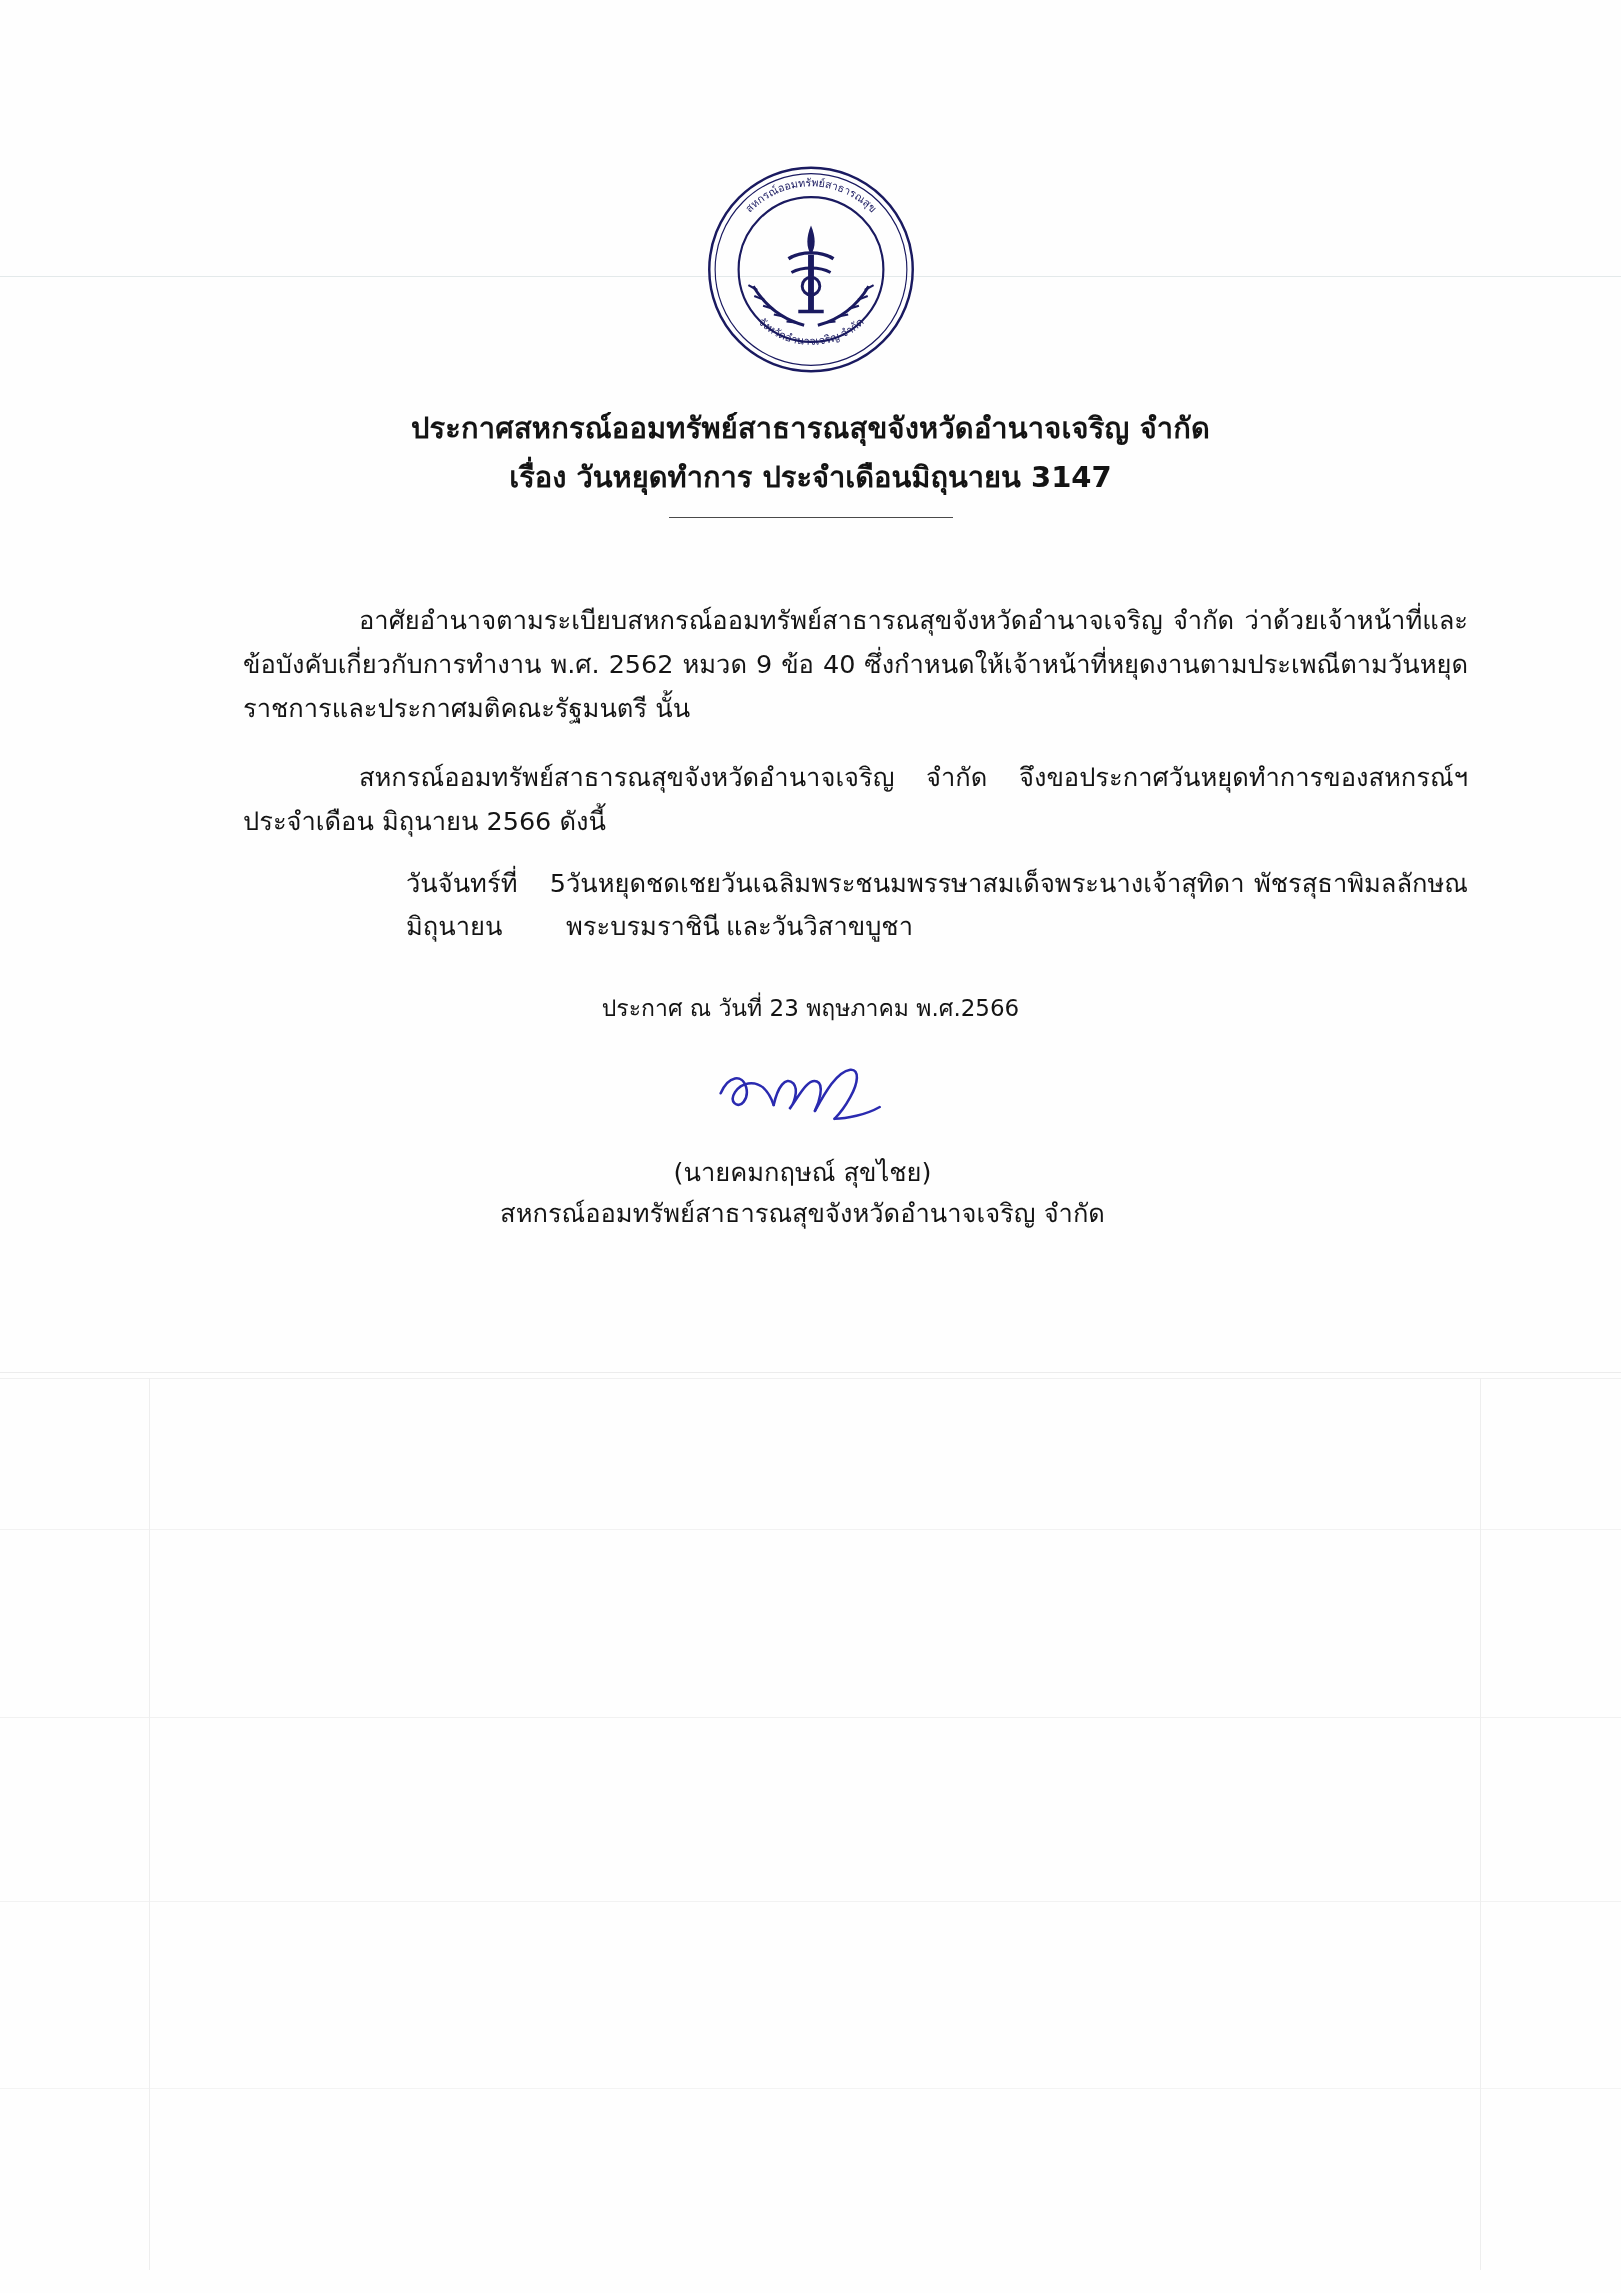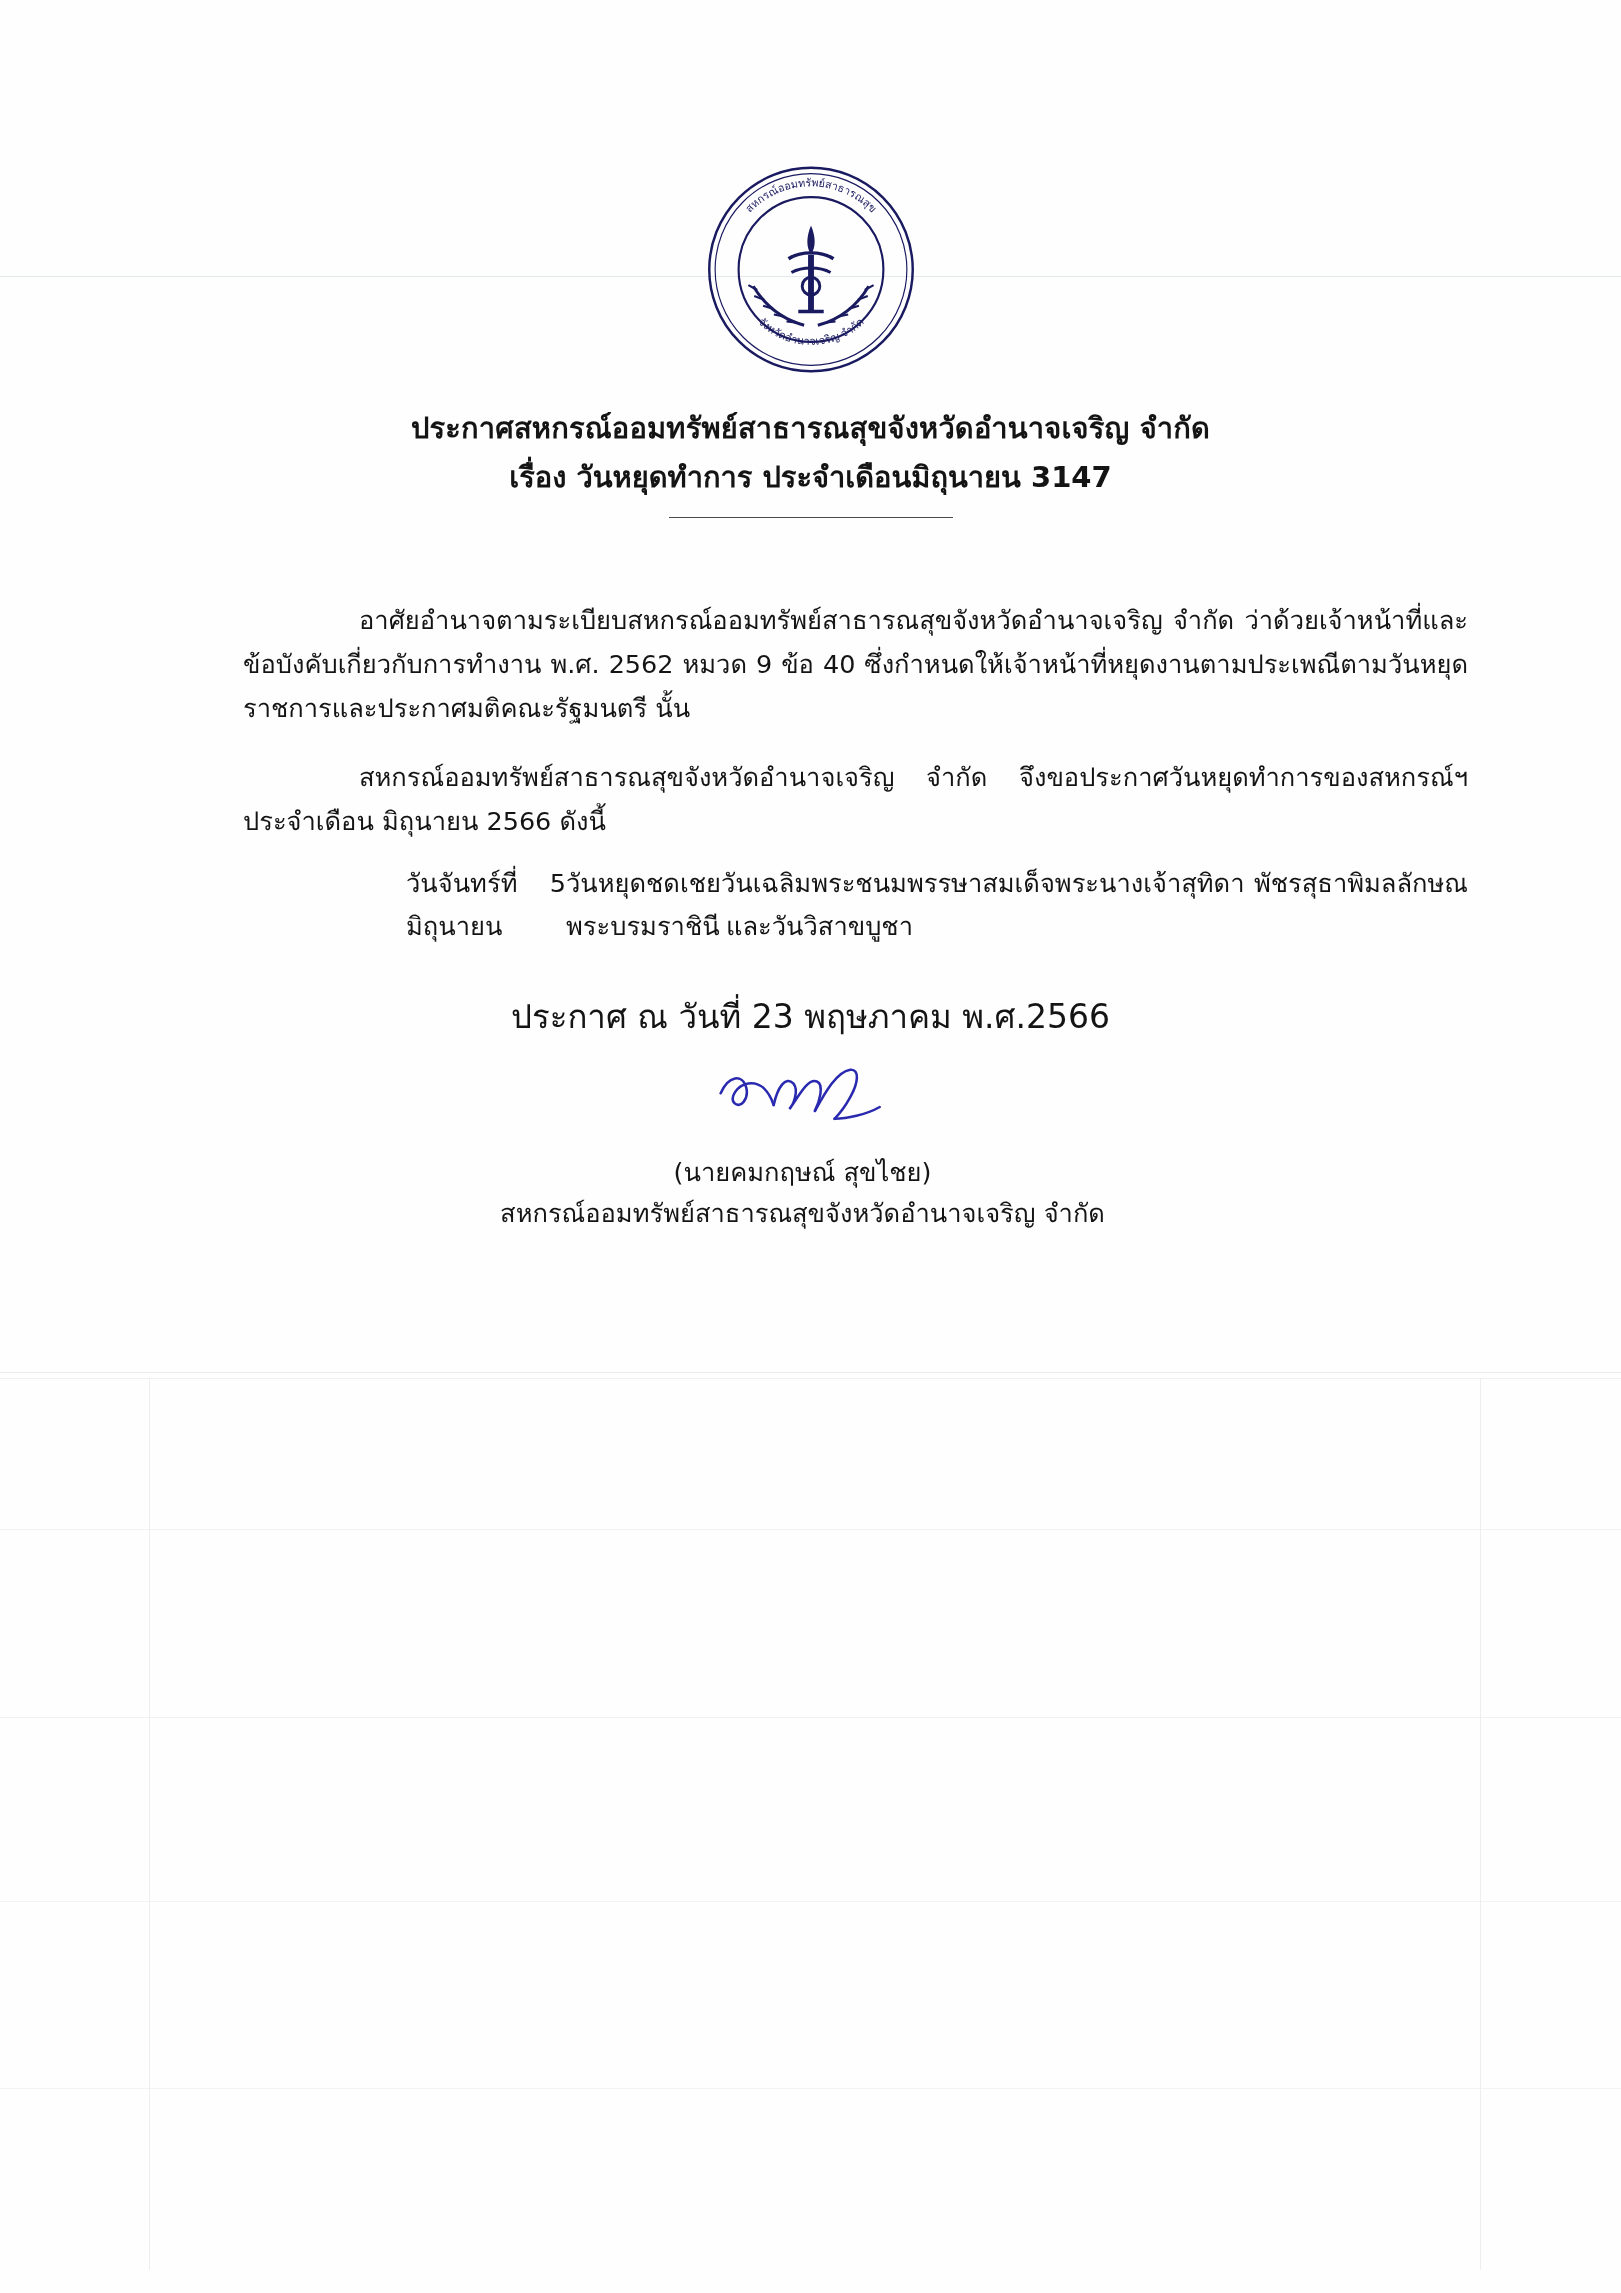--- a/index.html
+++ b/index.html
@@ -124,21 +124,21 @@
     font-family: Liberation Serif, serif;
   }
 
   
   .announce-date {
     position: absolute;
     top: 990px;
     left: 0;
     right: 0;
     text-align: center;
-    font-size: 33px;
+    font-size: 23px;
     color: #141414;
   }
   .signature {
     position: absolute;
     top: 1054px;
     left: 50%;
     transform: translateX(-50%);
     width: 216px;
     height: 88px;
   }

